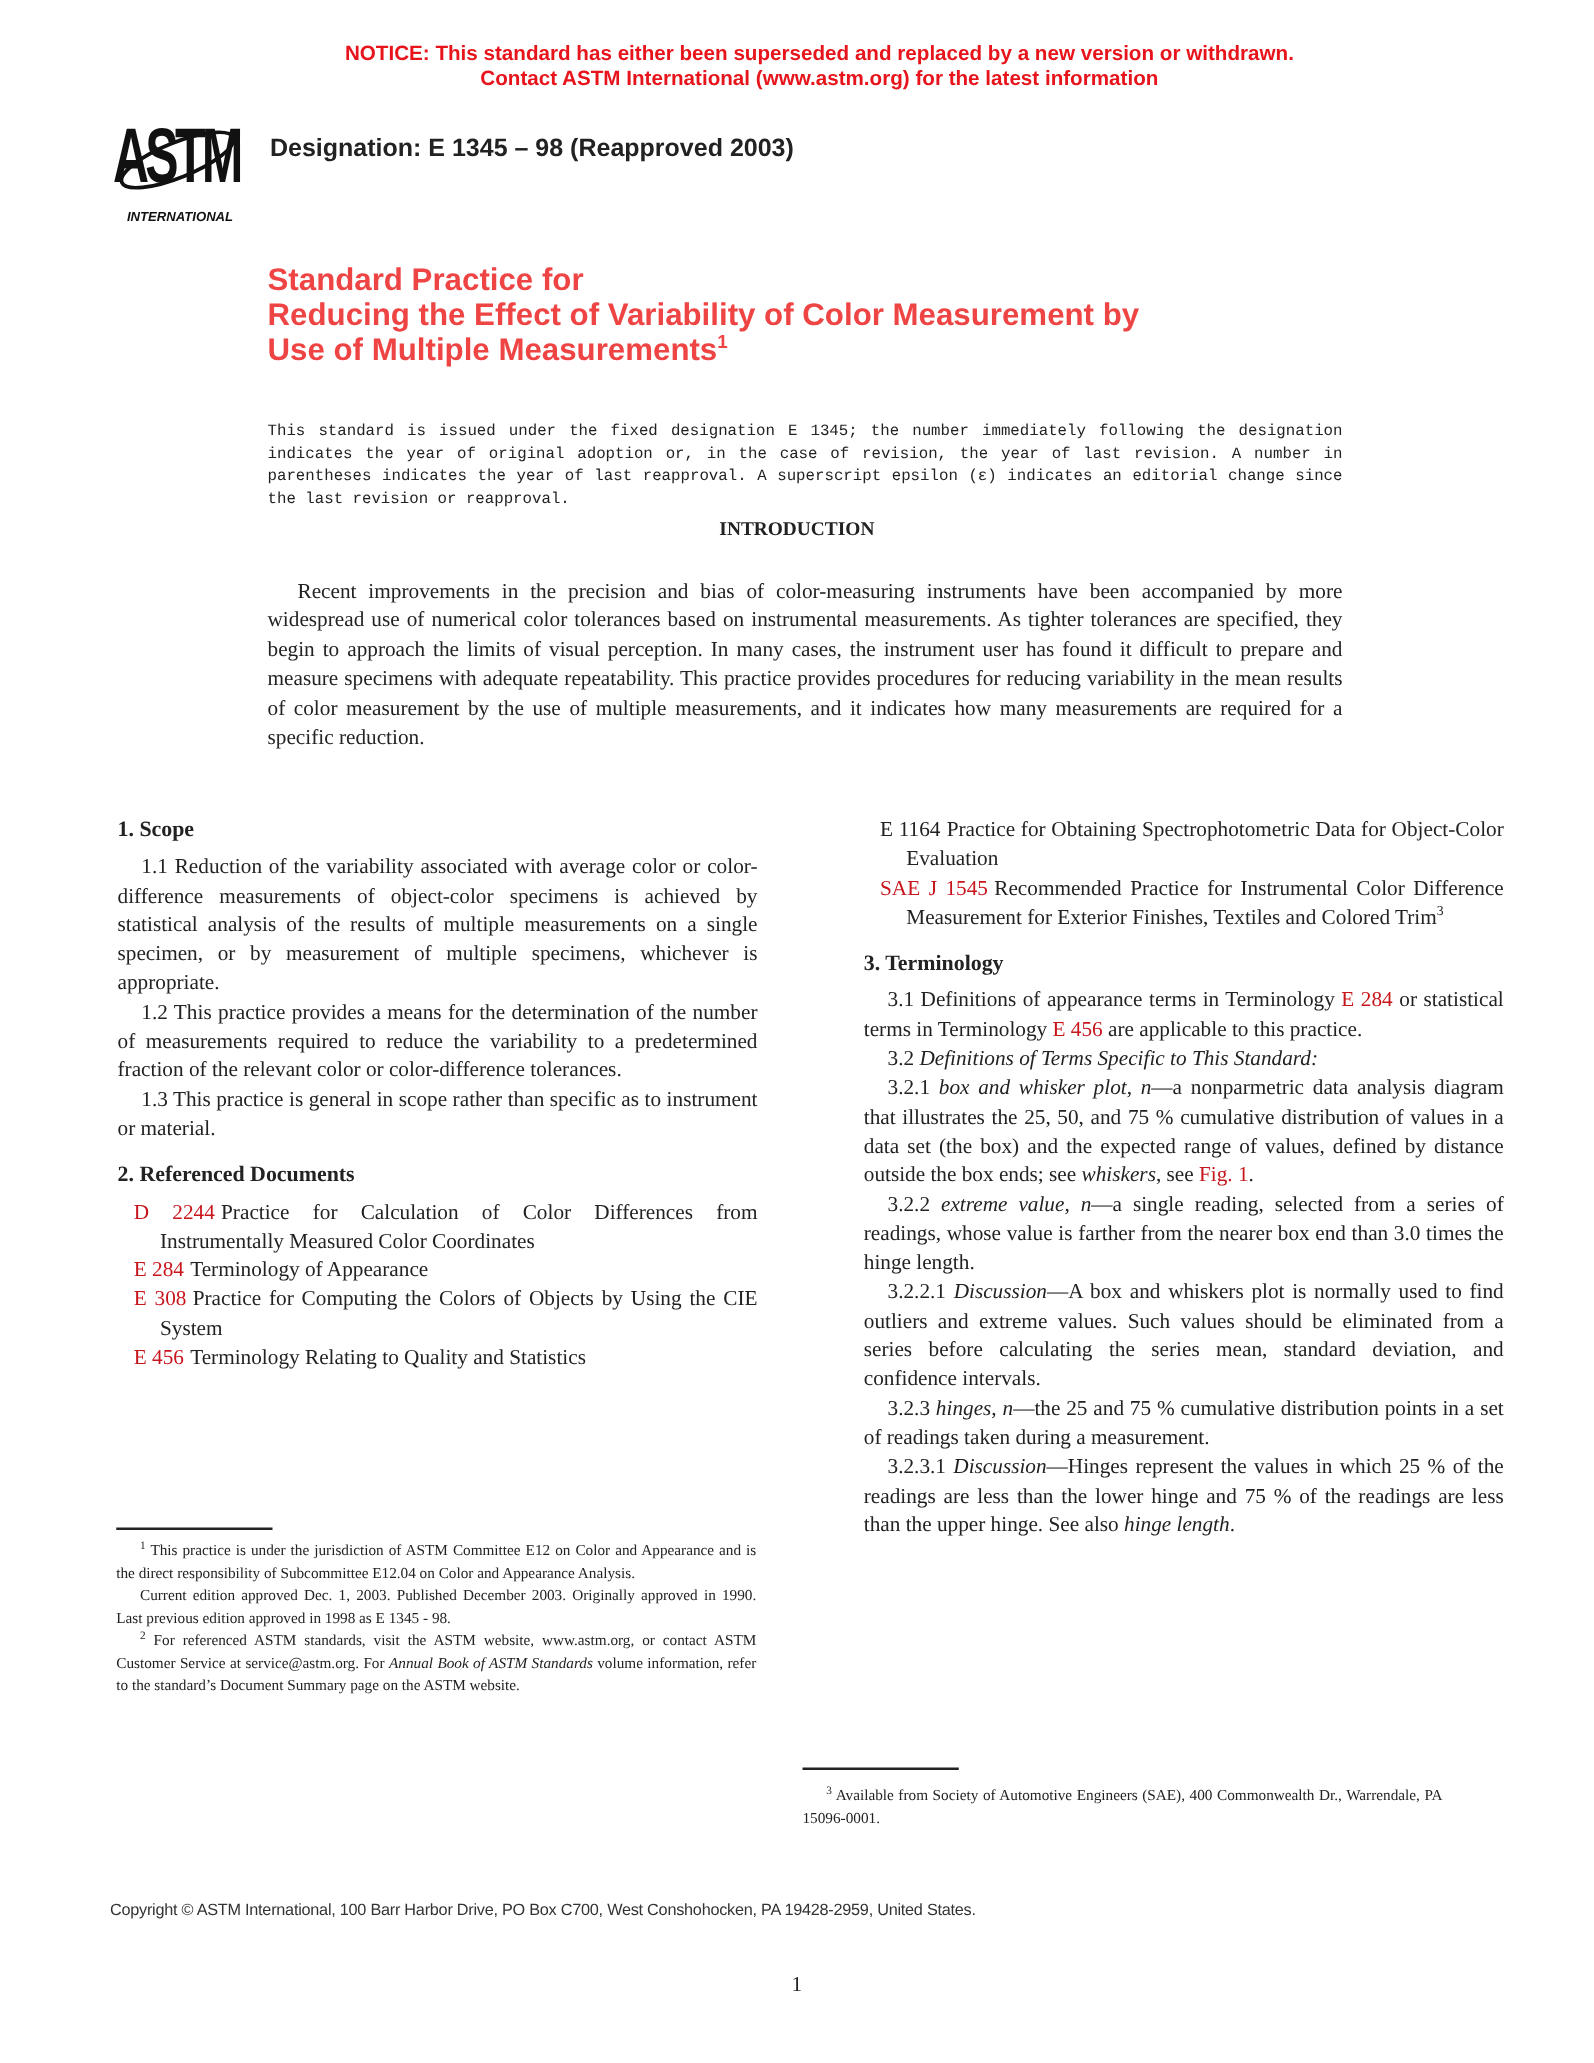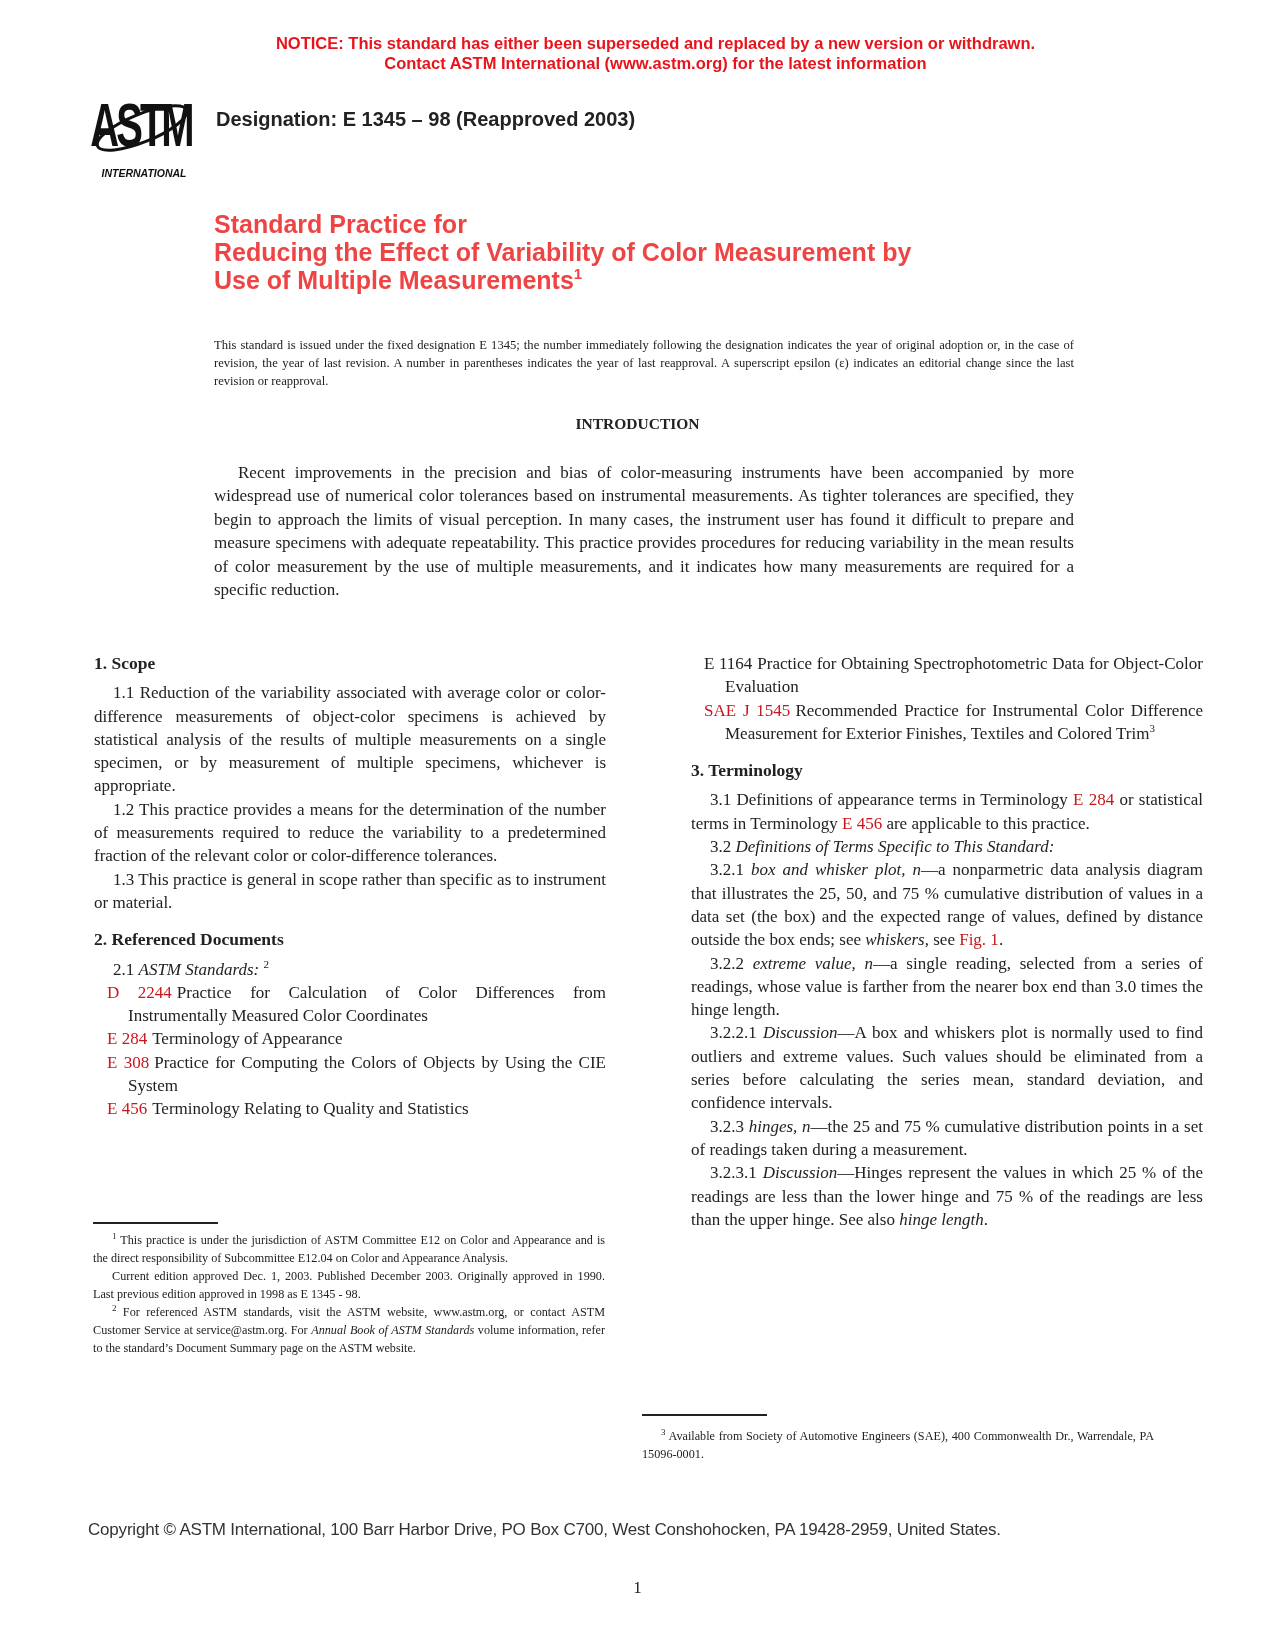--- a/index.html
+++ b/index.html
@@ -10,21 +10,21 @@
     font-family: "Liberation Sans", sans-serif; font-weight: bold; font-size: 16.5px; line-height: 20px; color: #e8141c; padding-left: 36px; }
 
   .logo { position: absolute; top: 84px; left: 89px; width: 110px; height: 96px; }
   .designation { position: absolute; top: 108px; left: 216px; font-family: "Liberation Sans", sans-serif;
     font-weight: bold; font-size: 20px; color: #222; }
 
   .title-block { position: absolute; top: 210px; left: 214px; width: 860px; font-family: "Liberation Sans", sans-serif;
     font-weight: bold; font-size: 25px; line-height: 28px; color: #ef4444; }
   .title-block sup { font-size: 15px; vertical-align: 10px; }
 
-  .issued { position: absolute; top: 336px; left: 214px; width: 860px; font-family: Liberation Serif, serif;
+  .issued { position: absolute; top: 336px; left: 214px; width: 860px; font-family: Liberation Mono, monospace;
     font-size: 12.6px; line-height: 18px; text-align: justify; color: #222; }
 
   .intro-heading { position: absolute; top: 415px; left: 0; width: 1275px; text-align: center; font-weight: bold;
     font-size: 15.5px; color: #222; }
   .intro-body { position: absolute; top: 461px; left: 214px; width: 860px; font-size: 17px; line-height: 23.4px;
     text-align: justify; text-indent: 24px; color: #222; }
 
   .col { position: absolute; width: 512px; font-size: 17px; line-height: 23.3px; color: #222; }
   .col.left { top: 652px; left: 94px; }
   .col.right { top: 652px; left: 643px; margin-left: 48px; }
@@ -37,21 +37,21 @@
   .link { color: #c8161d; }
   i, .it { font-style: italic; }
   sup { font-size: 11px; vertical-align: 7px; line-height: 0; }
 
   .fn-rule { position: absolute; height: 2px; background: #222; width: 125px; }
   .footnotes { position: absolute; width: 512px; font-size: 12.2px; line-height: 18px; color: #222; text-align: justify; }
   .footnotes .fn { text-indent: 19px; }
   .footnotes sup { font-size: 9px; vertical-align: 5px; }
 
   .copyright { position: absolute; top: 1520px; left: 88px; font-family: "Liberation Sans", sans-serif;
-    font-size: 17px; color: #333; letter-spacing: -0.2px; }
+    font-size: 13px; color: #333; letter-spacing: -0.2px; }
   .page-num { position: absolute; top: 1578px; left: 0; width: 1275px; text-align: center; font-size: 17px; color: #222; }
 </style>
 </head>
 <body>
 
 <div class="notice">
   <div>NOTICE: This standard has either been superseded and replaced by a new version or withdrawn.</div>
   <div>Contact ASTM International (www.astm.org) for the latest information</div>
 </div>
 
@@ -76,25 +76,20 @@
 <div class="intro-heading">INTRODUCTION</div>
 <div class="intro-body">Recent improvements in the precision and bias of color-measuring instruments have been accompanied by more widespread use of numerical color tolerances based on instrumental measurements. As tighter tolerances are specified, they begin to approach the limits of visual perception. In many cases, the instrument user has found it difficult to prepare and measure specimens with adequate repeatability. This practice provides procedures for reducing variability in the mean results of color measurement by the use of multiple measurements, and it indicates how many measurements are required for a specific reduction.</div>
 
 <div class="col left">
   <div class="sec-head">1.  Scope</div>
   <div class="para">1.1 Reduction of the variability associated with average color or color-difference measurements of object-color specimens is achieved by statistical analysis of the results of multiple measurements on a single specimen, or by measurement of multiple specimens, whichever is appropriate.</div>
   <div class="para">1.2 This practice provides a means for the determination of the number of measurements required to reduce the variability to a predetermined fraction of the relevant color or color-difference tolerances.</div>
   <div class="para">1.3 This practice is general in scope rather than specific as to instrument or material.</div>
 
   <div class="sec-head gap">2.  Referenced Documents</div>
-  <div class="para">
-    <span>2.1</span>
-    <span class="it">ASTM Standards:</span>
-    <sup>2</sup>
-  </div>
   <div class="ref"><span class="code">D 2244</span><span>Practice for Calculation of Color Differences from Instrumentally Measured Color Coordinates</span></div>
   <div class="ref"><span class="code">E 284</span><span>Terminology of Appearance</span></div>
   <div class="ref"><span class="code">E 308</span><span>Practice for Computing the Colors of Objects by Using the CIE System</span></div>
   <div class="ref"><span class="code">E 456</span><span>Terminology Relating to Quality and Statistics</span></div>
 </div>
 
 <div class="fn-rule" style="top:1222px; left:93px;"></div>
 <div class="footnotes" style="top:1231px; left:93px;">
   <div class="fn"><sup>1</sup> <span>This practice is under the jurisdiction of ASTM Committee E12 on Color and Appearance and is the direct responsibility of Subcommittee E12.04 on Color and Appearance Analysis.</span></div>
   <div class="fn">Current edition approved Dec. 1, 2003. Published December 2003. Originally approved in 1990. Last previous edition approved in 1998 as E 1345 - 98.</div>

